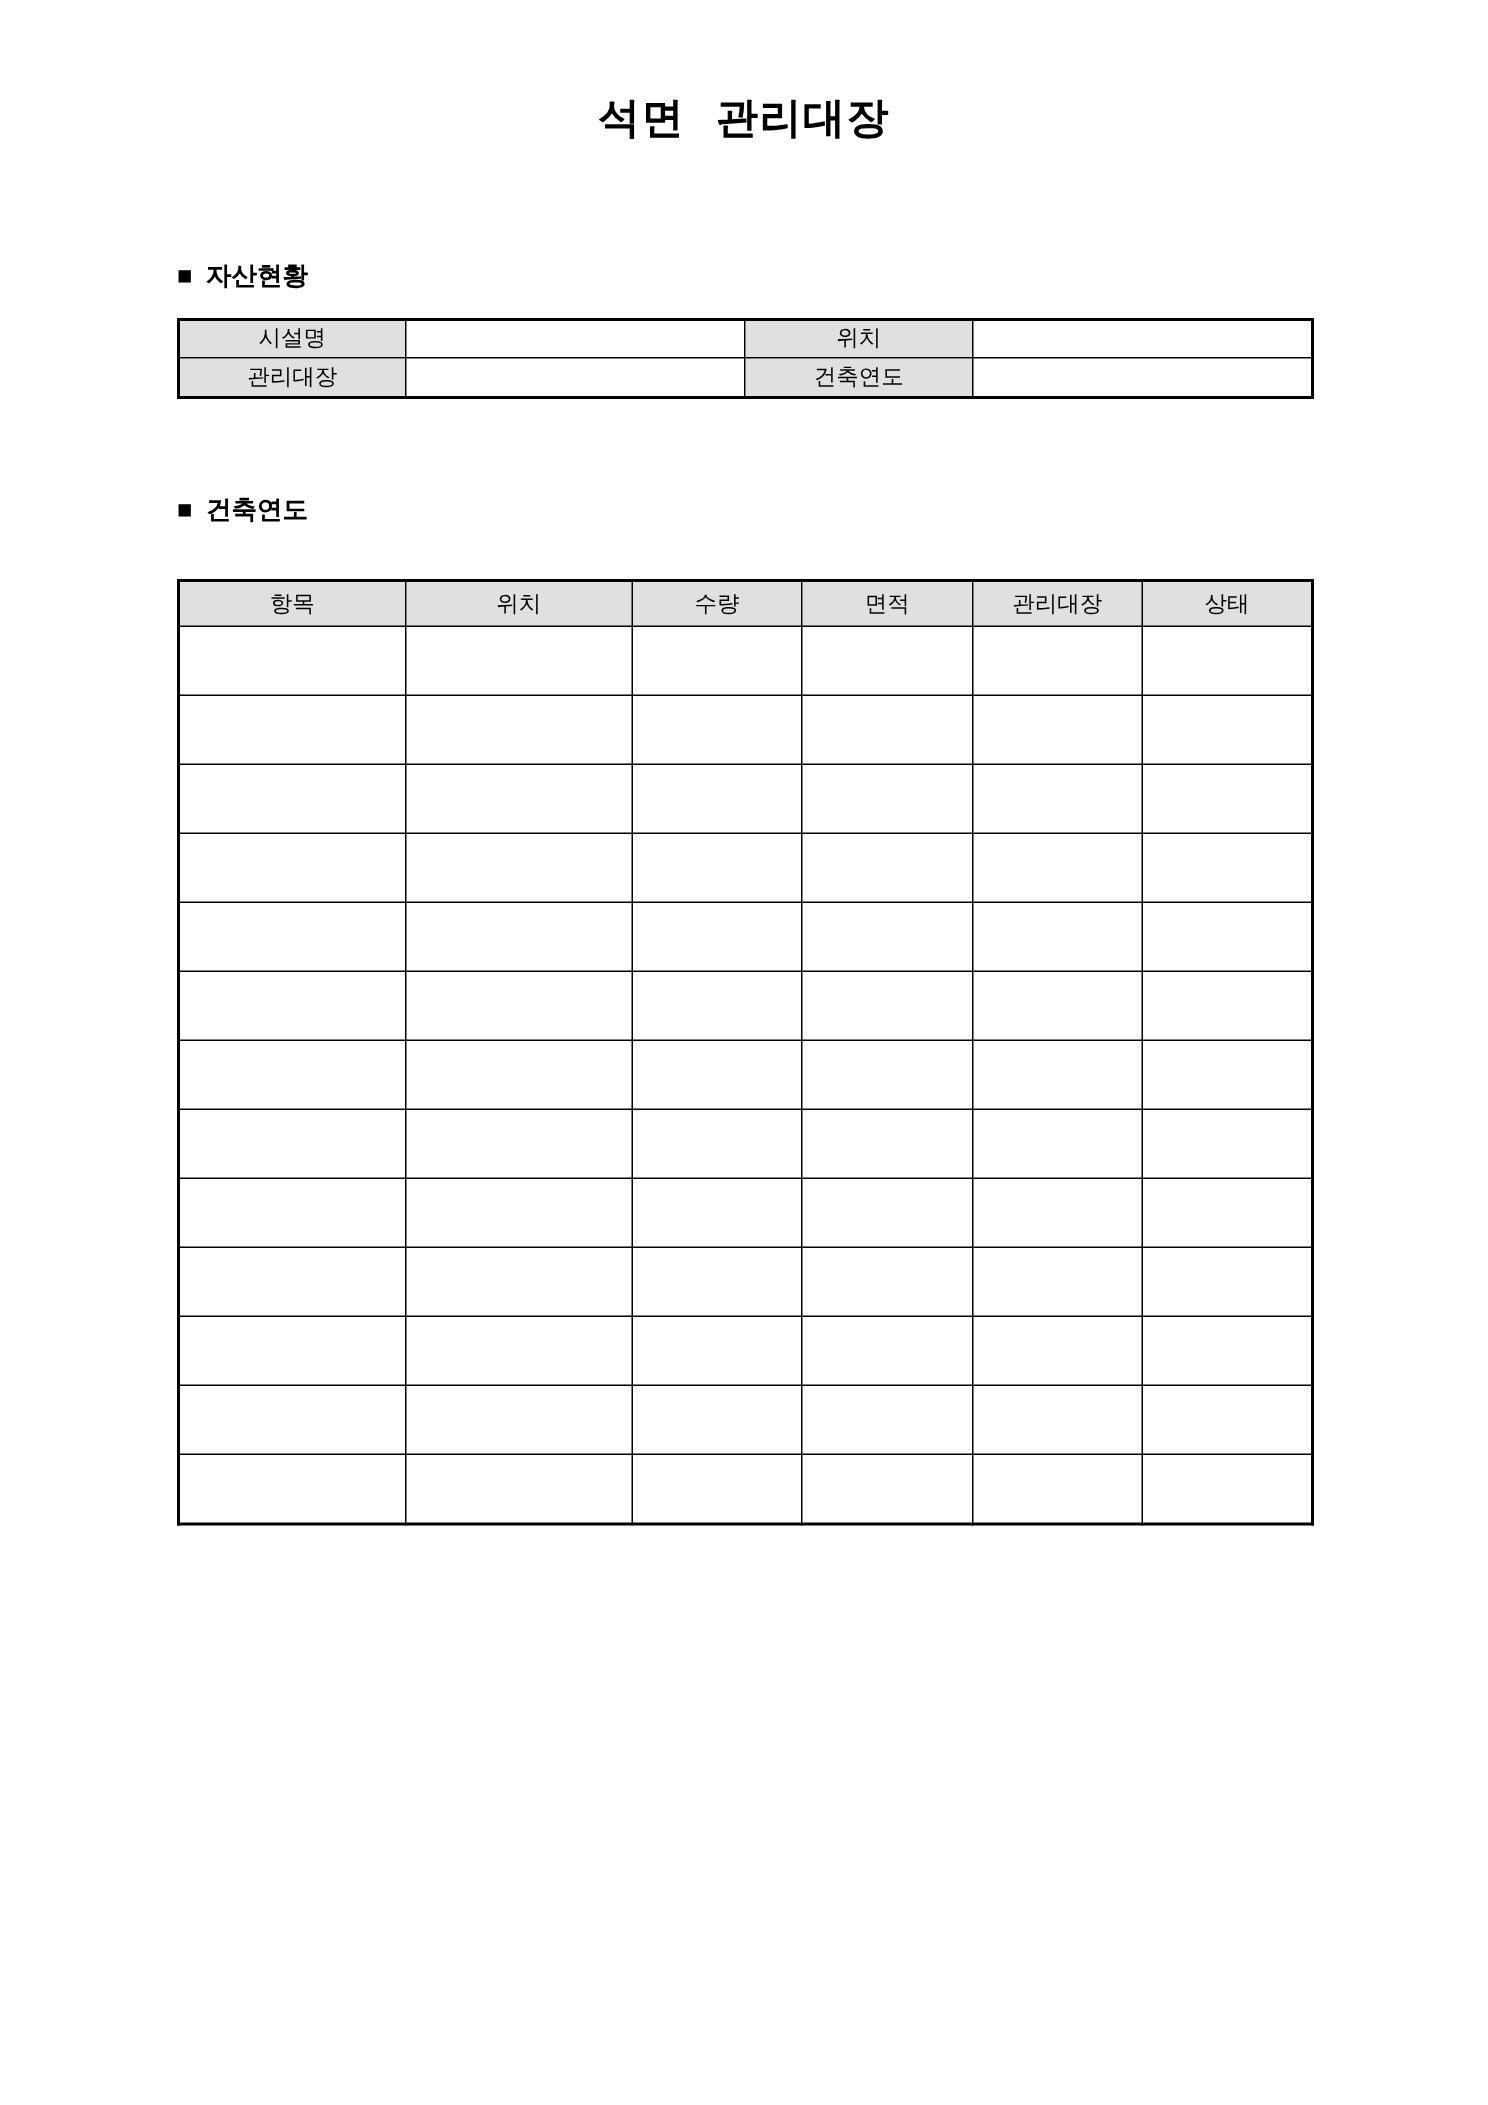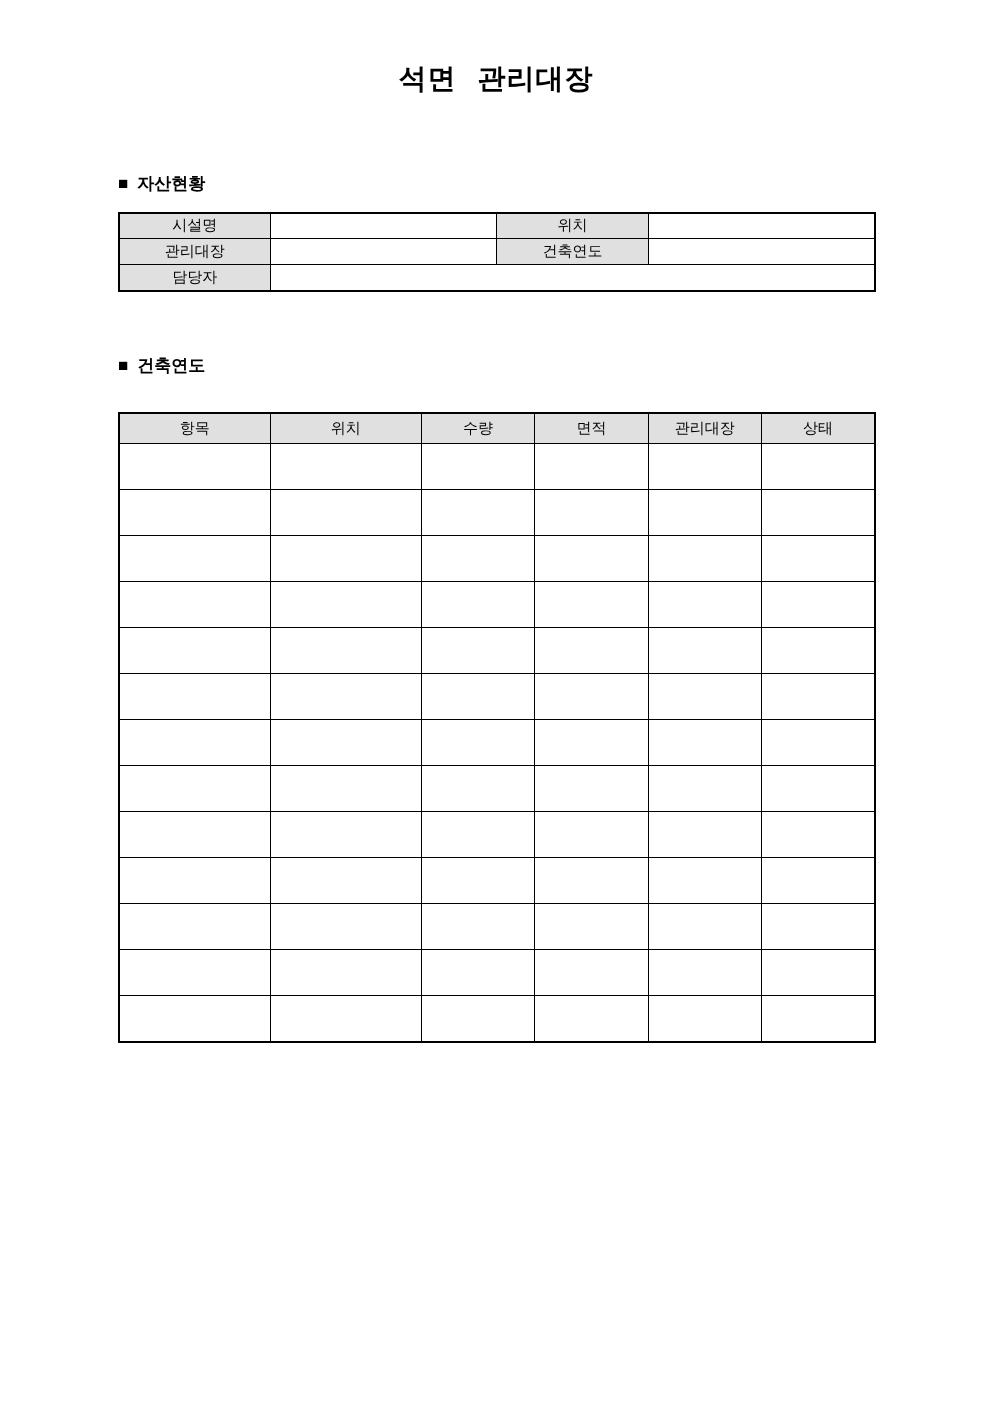--- a/index.html
+++ b/index.html
@@ -110,24 +110,20 @@
           <th>시설명</th>
           <td></td>
           <th>위치</th>
           <td></td>
         </tr>
         <tr>
           <th>관리대장</th>
           <td></td>
           <th>건축연도</th>
           <td></td>
-        </tr>
-        <tr>
-          <th>담당자</th>
-          <td colspan="3"></td>
         </tr>
       </tbody>
     </table>
 
     <div class="section-heading second">
       <span class="bullet">■</span>
       <span class="heading-text">건축연도</span>
     </div>
 
     <table class="asset-table">

